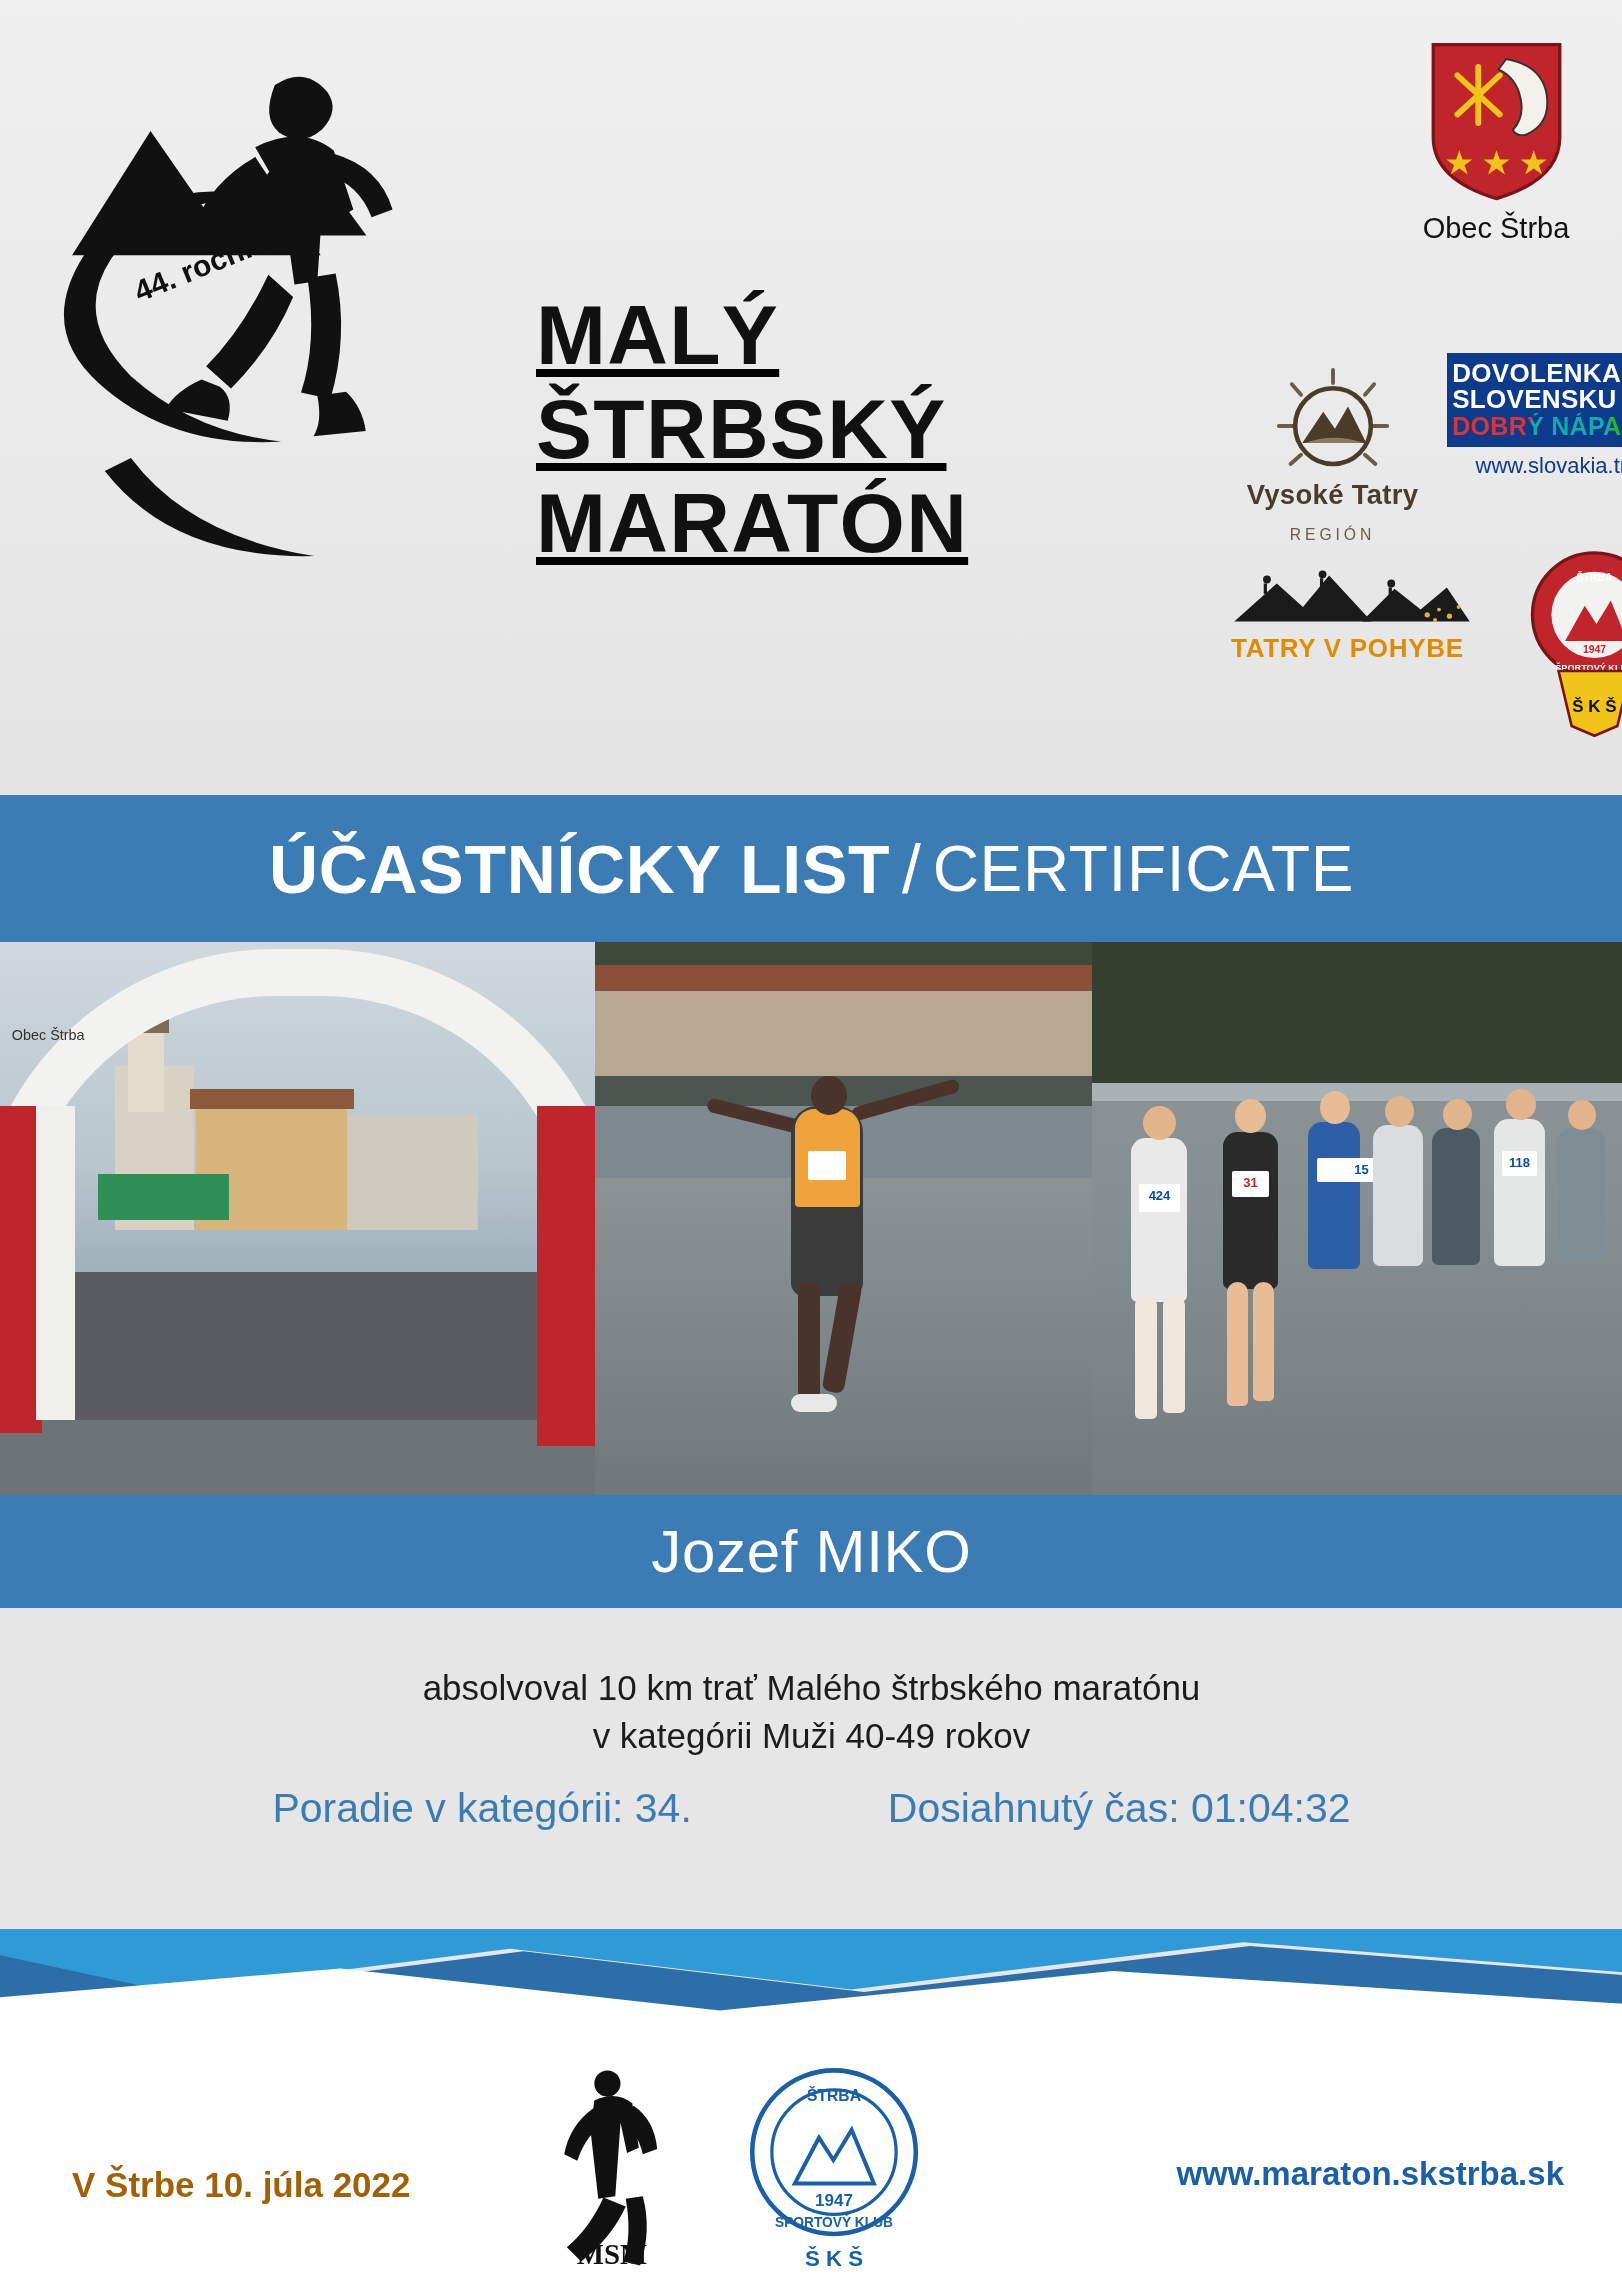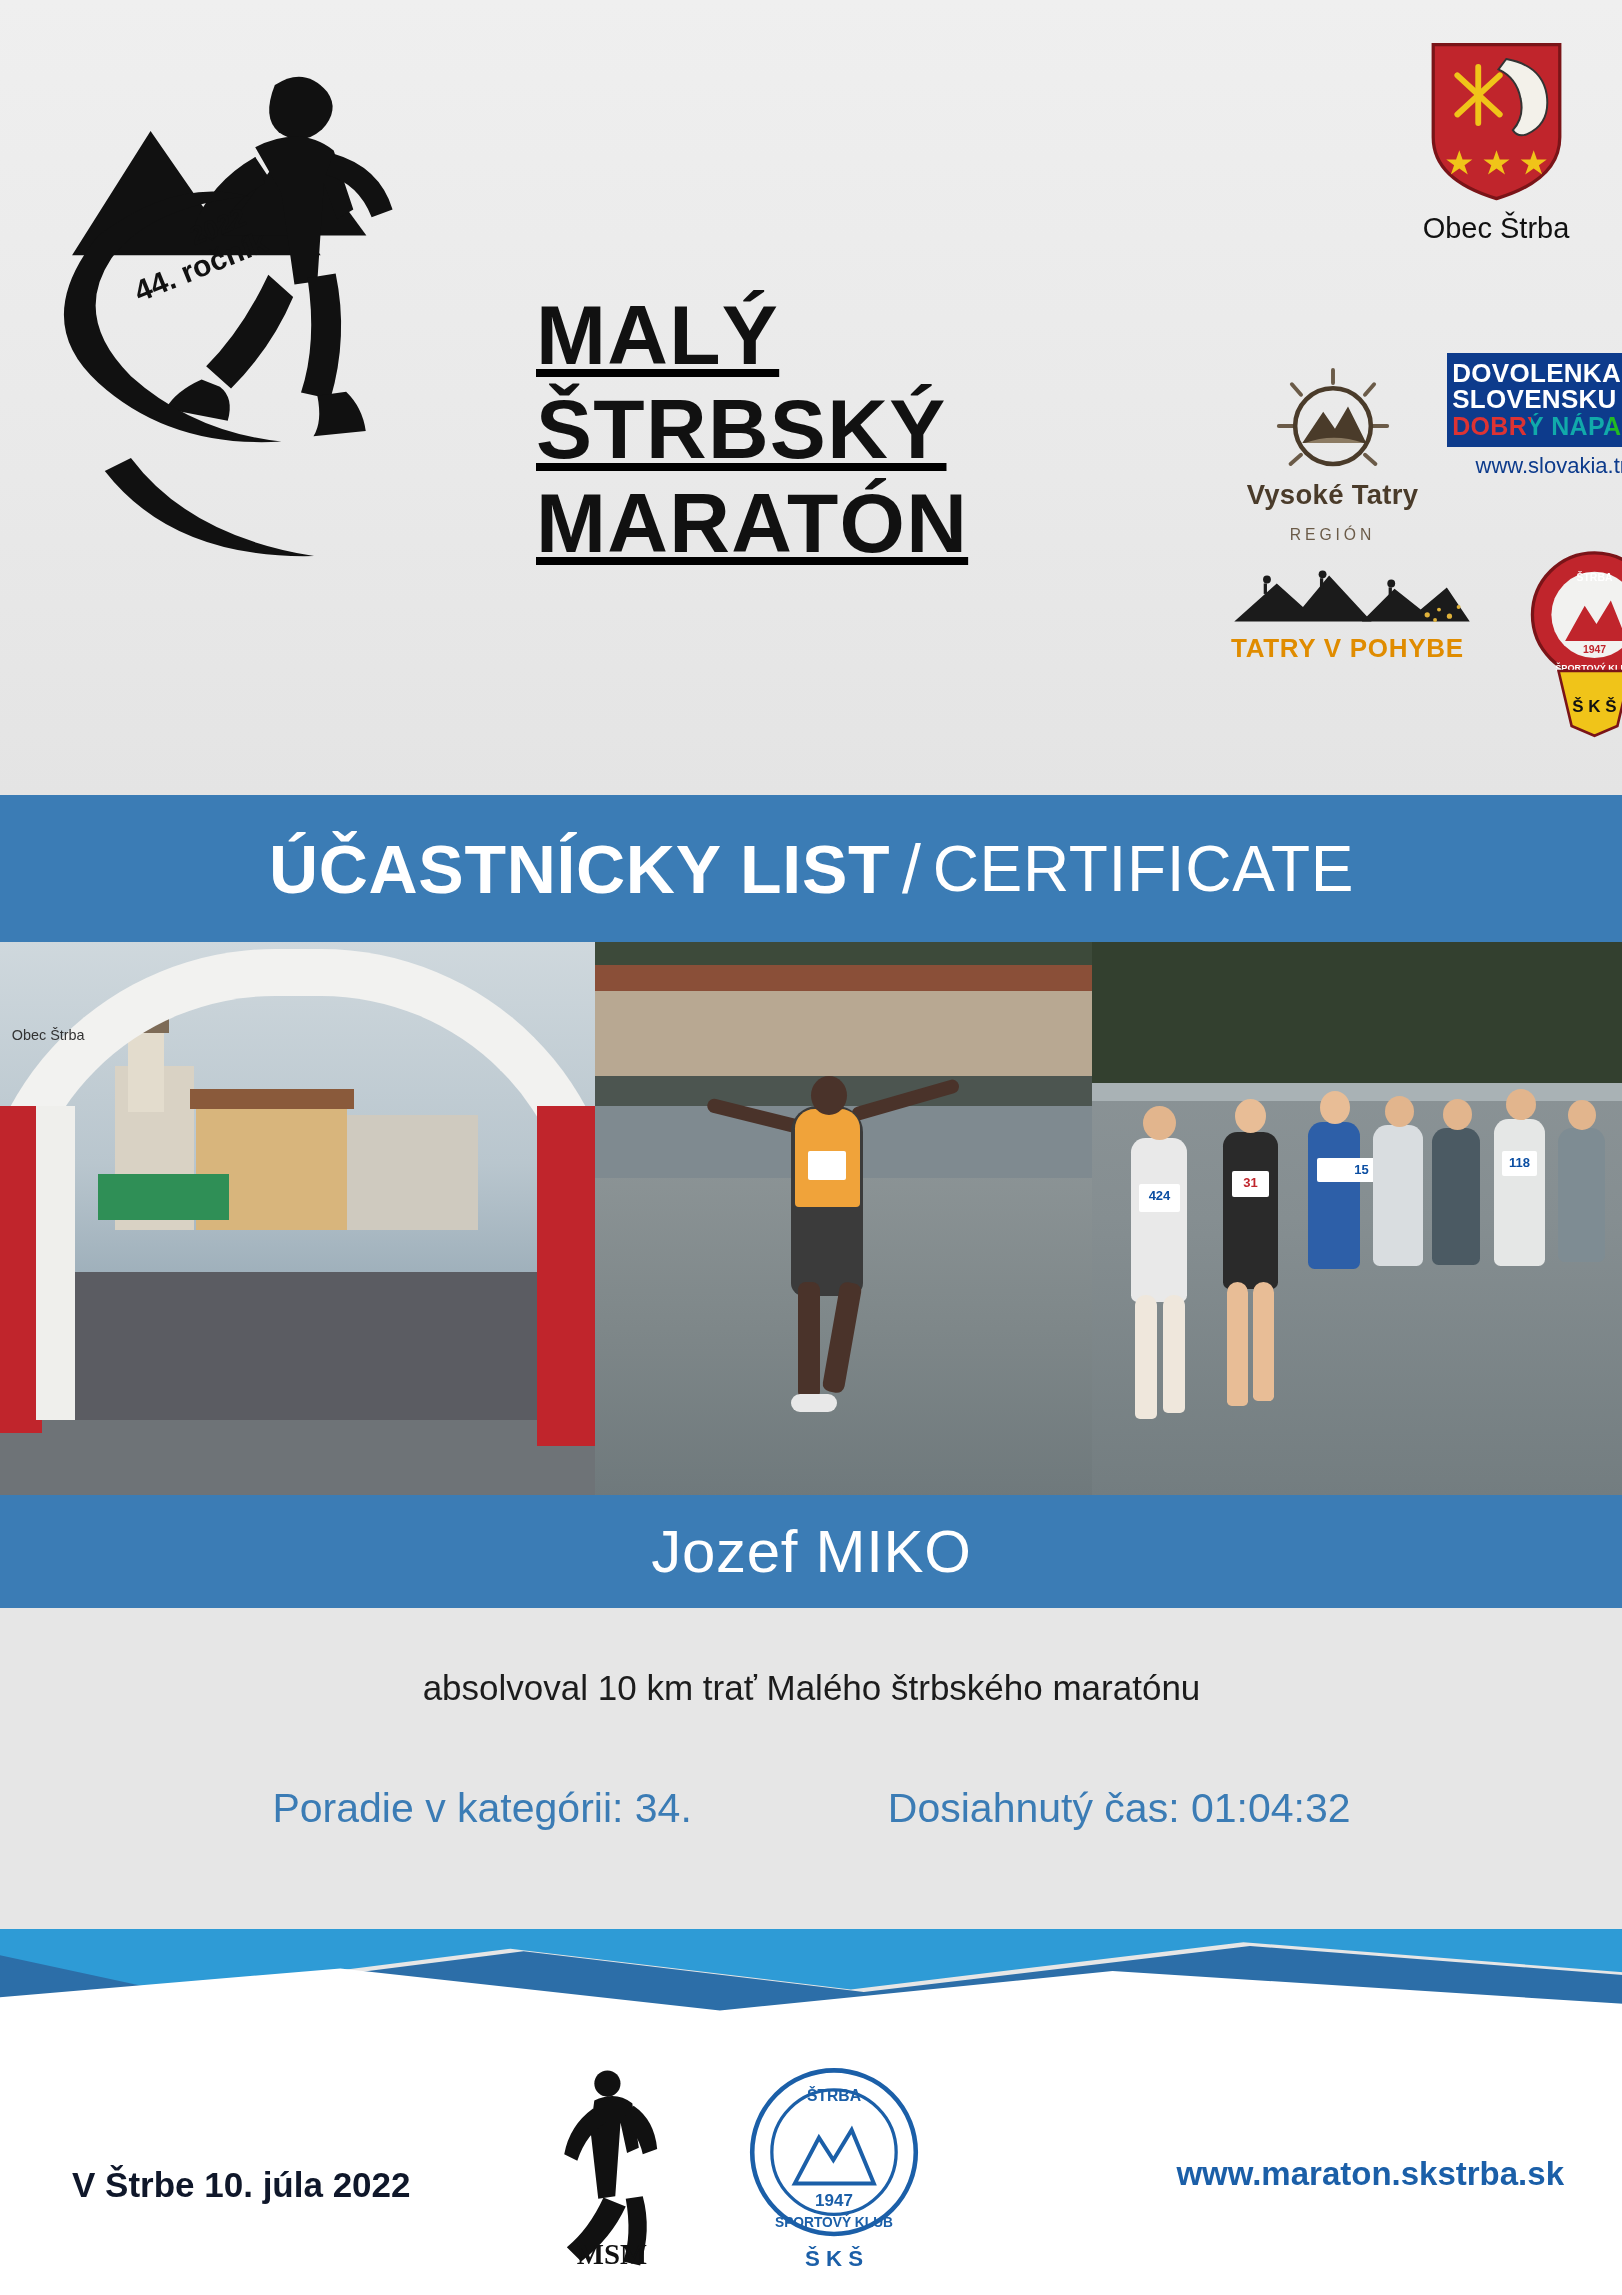--- a/index.html
+++ b/index.html
@@ -340,21 +340,21 @@
     position: relative;
     width: 1623px;
     height: 262px;
     background: #ffffff;
   }
   .footer .date {
     position: absolute;
     left: 72px;
     top: 131px;
     font-size: 35px;
-    color: #0f172a;
+    color: #a16207;
     font-weight: bold;
   }
   .footer .msm {
     position: absolute;
     left: 530px;
     top: 26px;
     width: 164px;
     height: 216px;
   }
   .footer .sks2 {
@@ -580,20 +580,21 @@
     <div class="head" style="left:476px; top:158px; width:27.5px; height:30px; background:#e2b58d;"></div>
   </div>
 </div>
 
 <div class="name-bar">
   <span class="name">Jozef MIKO</span>
 </div>
 
 <div class="body-area">
   <div class="line1">absolvoval 10 km trať Malého štrbského maratónu</div>
+  <div class="line2">v kategórii Muži 40-49 rokov</div>
 
   <div class="results">
     <div>
       <span>Poradie v kategórii:</span>
       <span>34.</span>
     </div>
     <div>
       <span>Dosiahnutý čas:</span>
       <span>01:04:32</span>
     </div>

